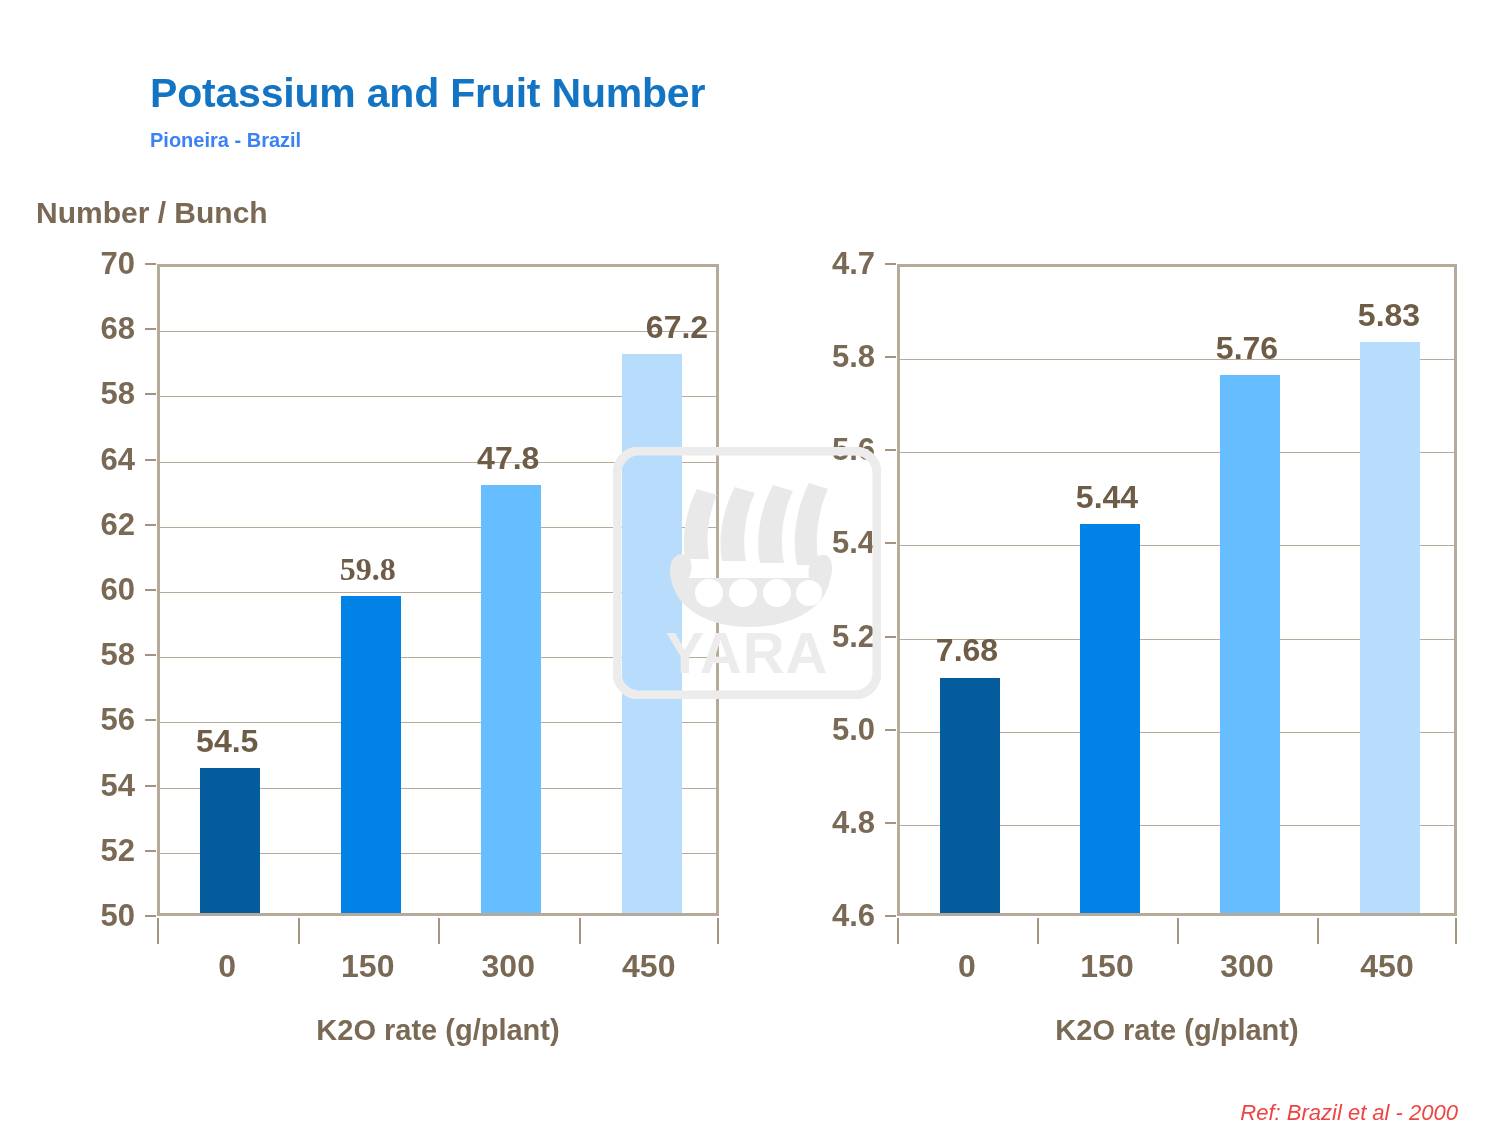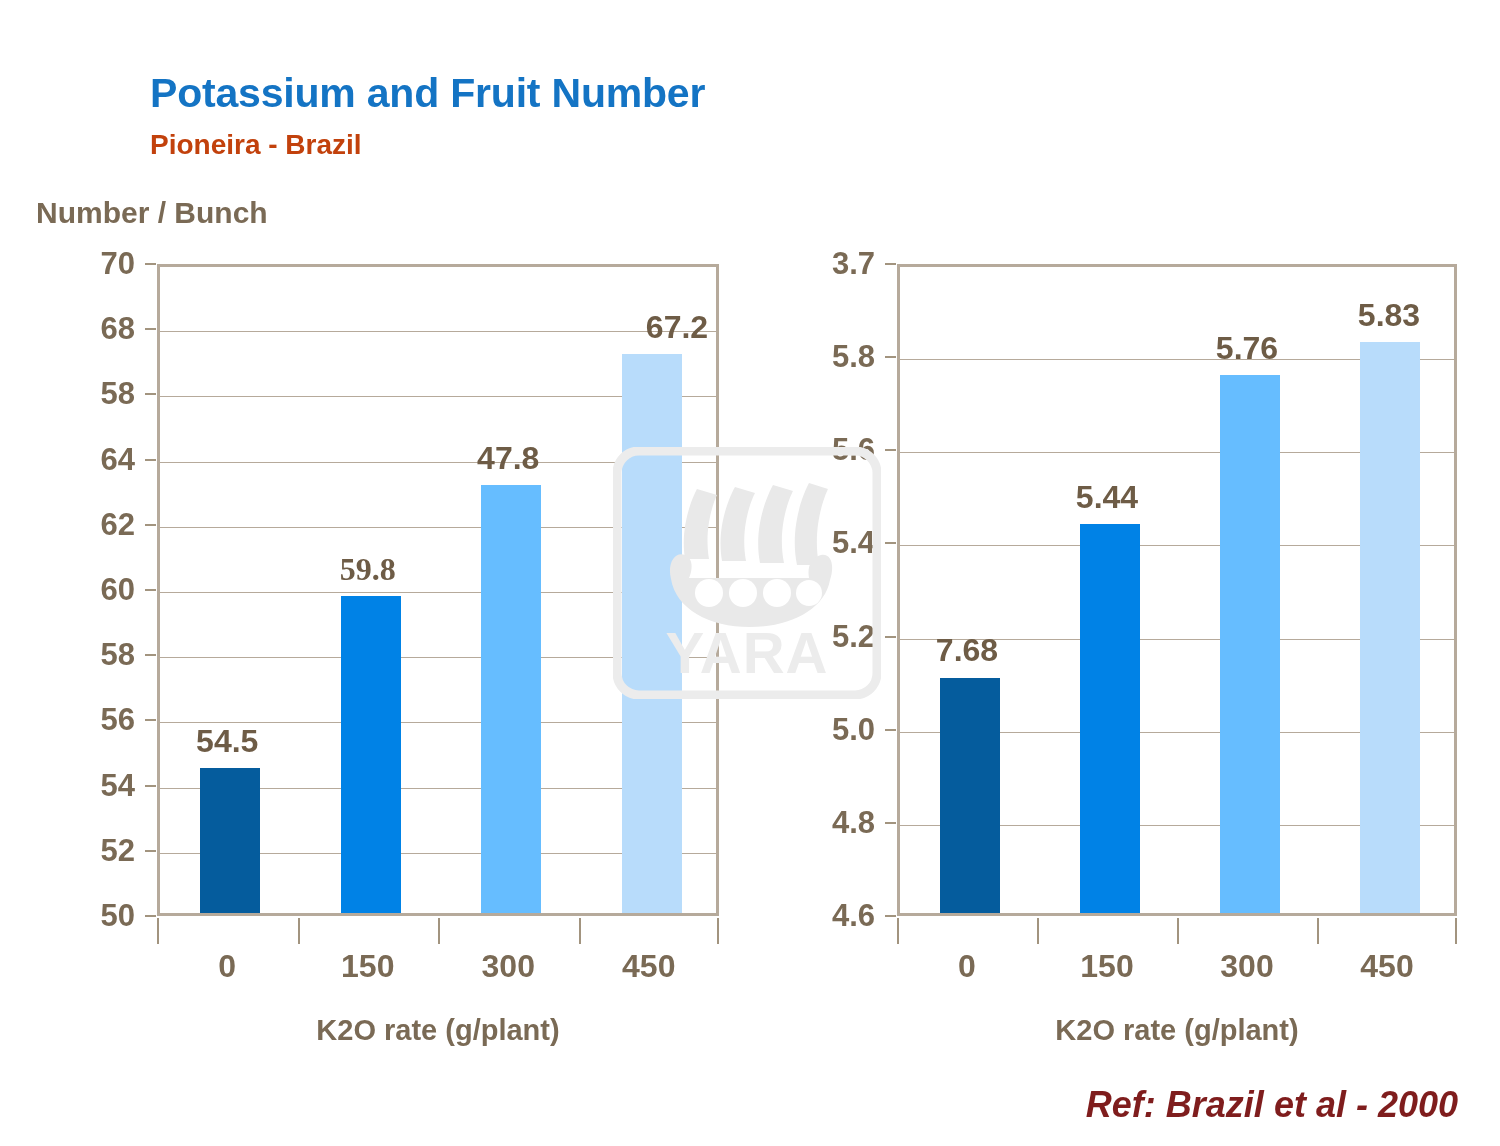--- a/index.html
+++ b/index.html
@@ -23,23 +23,23 @@
     font-size: 41px;
     font-weight: bold;
     color: #1474c4;
     letter-spacing: -0.2px;
     white-space: nowrap;
   }
   #chart-subtitle {
     position: absolute;
     left: 150px;
     top: 129px;
-    font-size: 28px;
-    font-weight: bold;
-    color: #c2410c;
+    font-size: 20px;
+    font-weight: bold;
+    color: #3b82f6;
     white-space: nowrap;
   }
 
   
   .panel-title {
     position: absolute;
     font-size: 30px;
     font-weight: bold;
     color: #7a6a55;
     white-space: nowrap;
@@ -137,24 +137,24 @@
     height: 252px;
     pointer-events: none;
     opacity: 1;
   }
 
   
   #footer-ref {
     position: absolute;
     right: 42px;
     bottom: 20px;
-    font-size: 36px;
-    font-weight: bold;
+    font-size: 22px;
+    font-weight: normal;
     font-style: italic;
-    color: #7f1d1d;
+    color: #ef4444;
     white-space: nowrap;
   }
 </style>
 </head>
 <body>
 
 <div id="chart-title">Potassium and Fruit Number</div>
 <div id="chart-subtitle">Pioneira  - Brazil</div>
 
 <div class="panel" id="panel-left">
@@ -235,21 +235,21 @@
     <div class="ylabel" style="top: 729.714px; right: 625px;">5.0</div>
     <div class="ytick" style="left: 145px; top: 635.571px;"></div>
     <div class="ylabel" style="top: 636.571px; right: 625px;">5.2</div>
     <div class="ytick" style="left: 145px; top: 542.429px;"></div>
     <div class="ylabel" style="top: 543.429px; right: 625px;">5.4</div>
     <div class="ytick" style="left: 145px; top: 449.286px;"></div>
     <div class="ylabel" style="top: 450.286px; right: 625px;">5.6</div>
     <div class="ytick" style="left: 145px; top: 356.143px;"></div>
     <div class="ylabel" style="top: 357.143px; right: 625px;">5.8</div>
     <div class="ytick" style="left: 145px; top: 263px;"></div>
-    <div class="ylabel" style="top: 264px; right: 625px;">3.7</div>
+    <div class="ylabel" style="top: 264px; right: 625px;">4.7</div>
     <div class="xtick" style="left: 157px; top: 918px;"></div>
     <div class="bar-label" style="left: 227px; top: 632.486px;">7.68</div>
     <div class="xlabel" style="left: 227px; top: 948px;">0</div>
     <div class="xtick" style="left: 297px; top: 918px;"></div>
     <div class="bar-label" style="left: 367px; top: 478.8px;">5.44</div>
     <div class="xlabel" style="left: 367px; top: 948px;">150</div>
     <div class="xtick" style="left: 437px; top: 918px;"></div>
     <div class="bar-label" style="left: 507px; top: 329.771px;">5.76</div>
     <div class="xlabel" style="left: 507px; top: 948px;">300</div>
     <div class="xtick" style="left: 577px; top: 918px;"></div>

